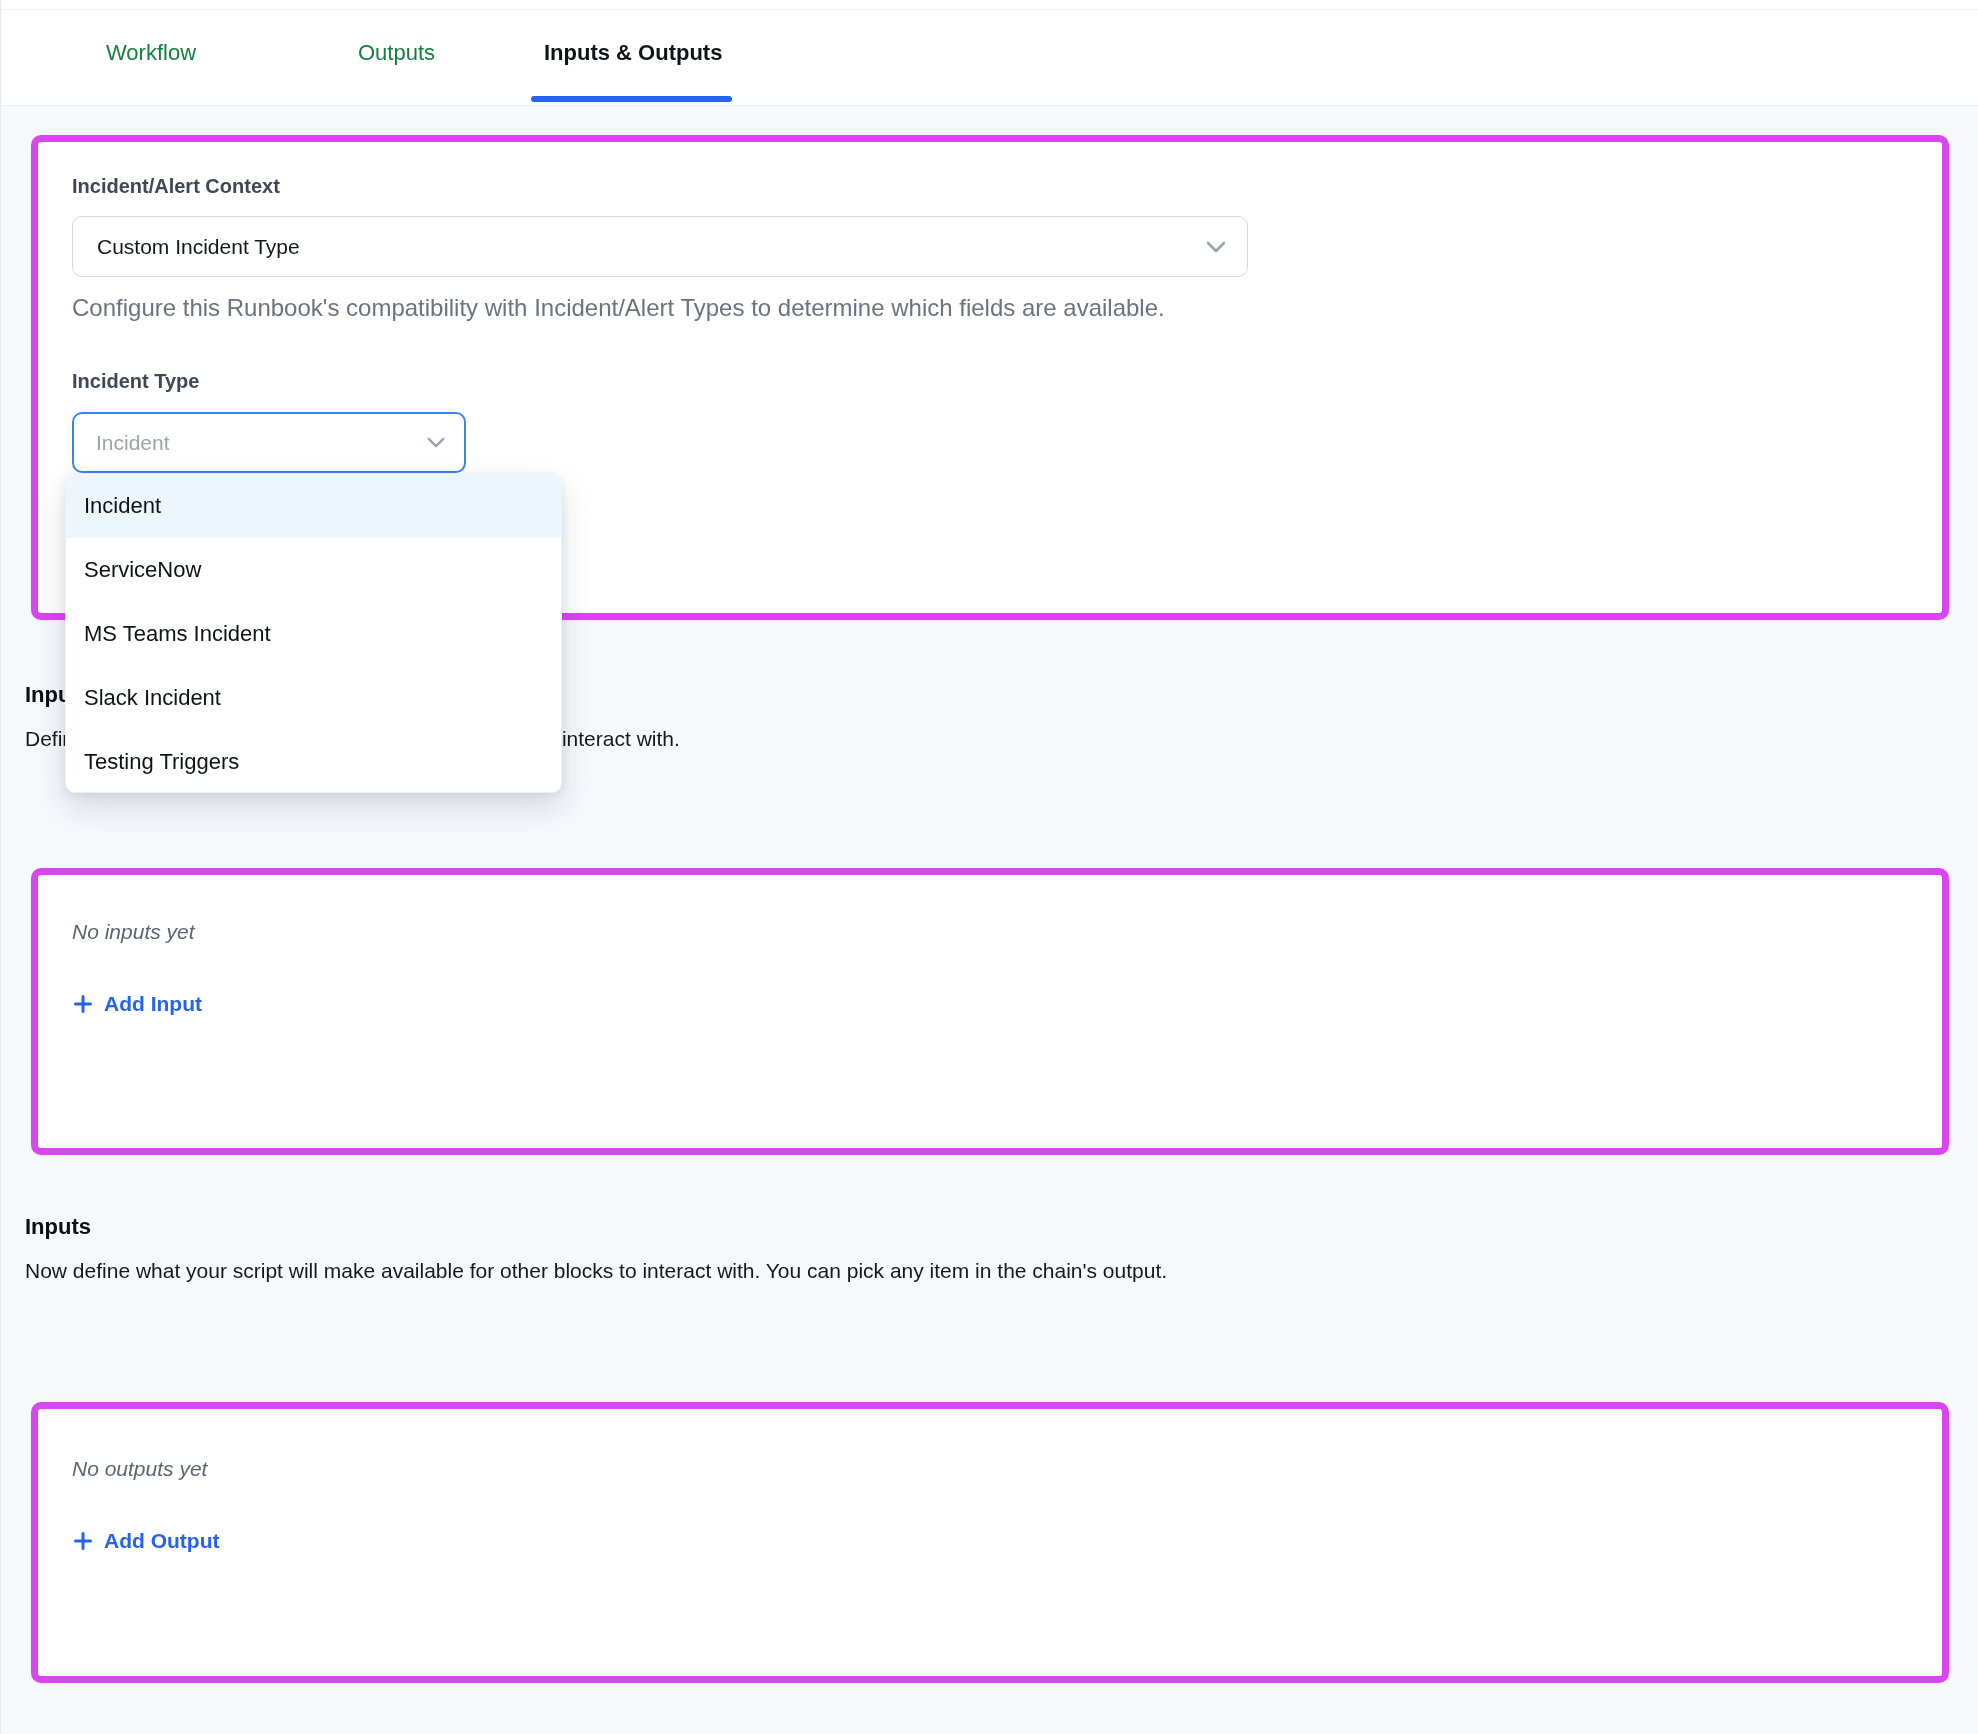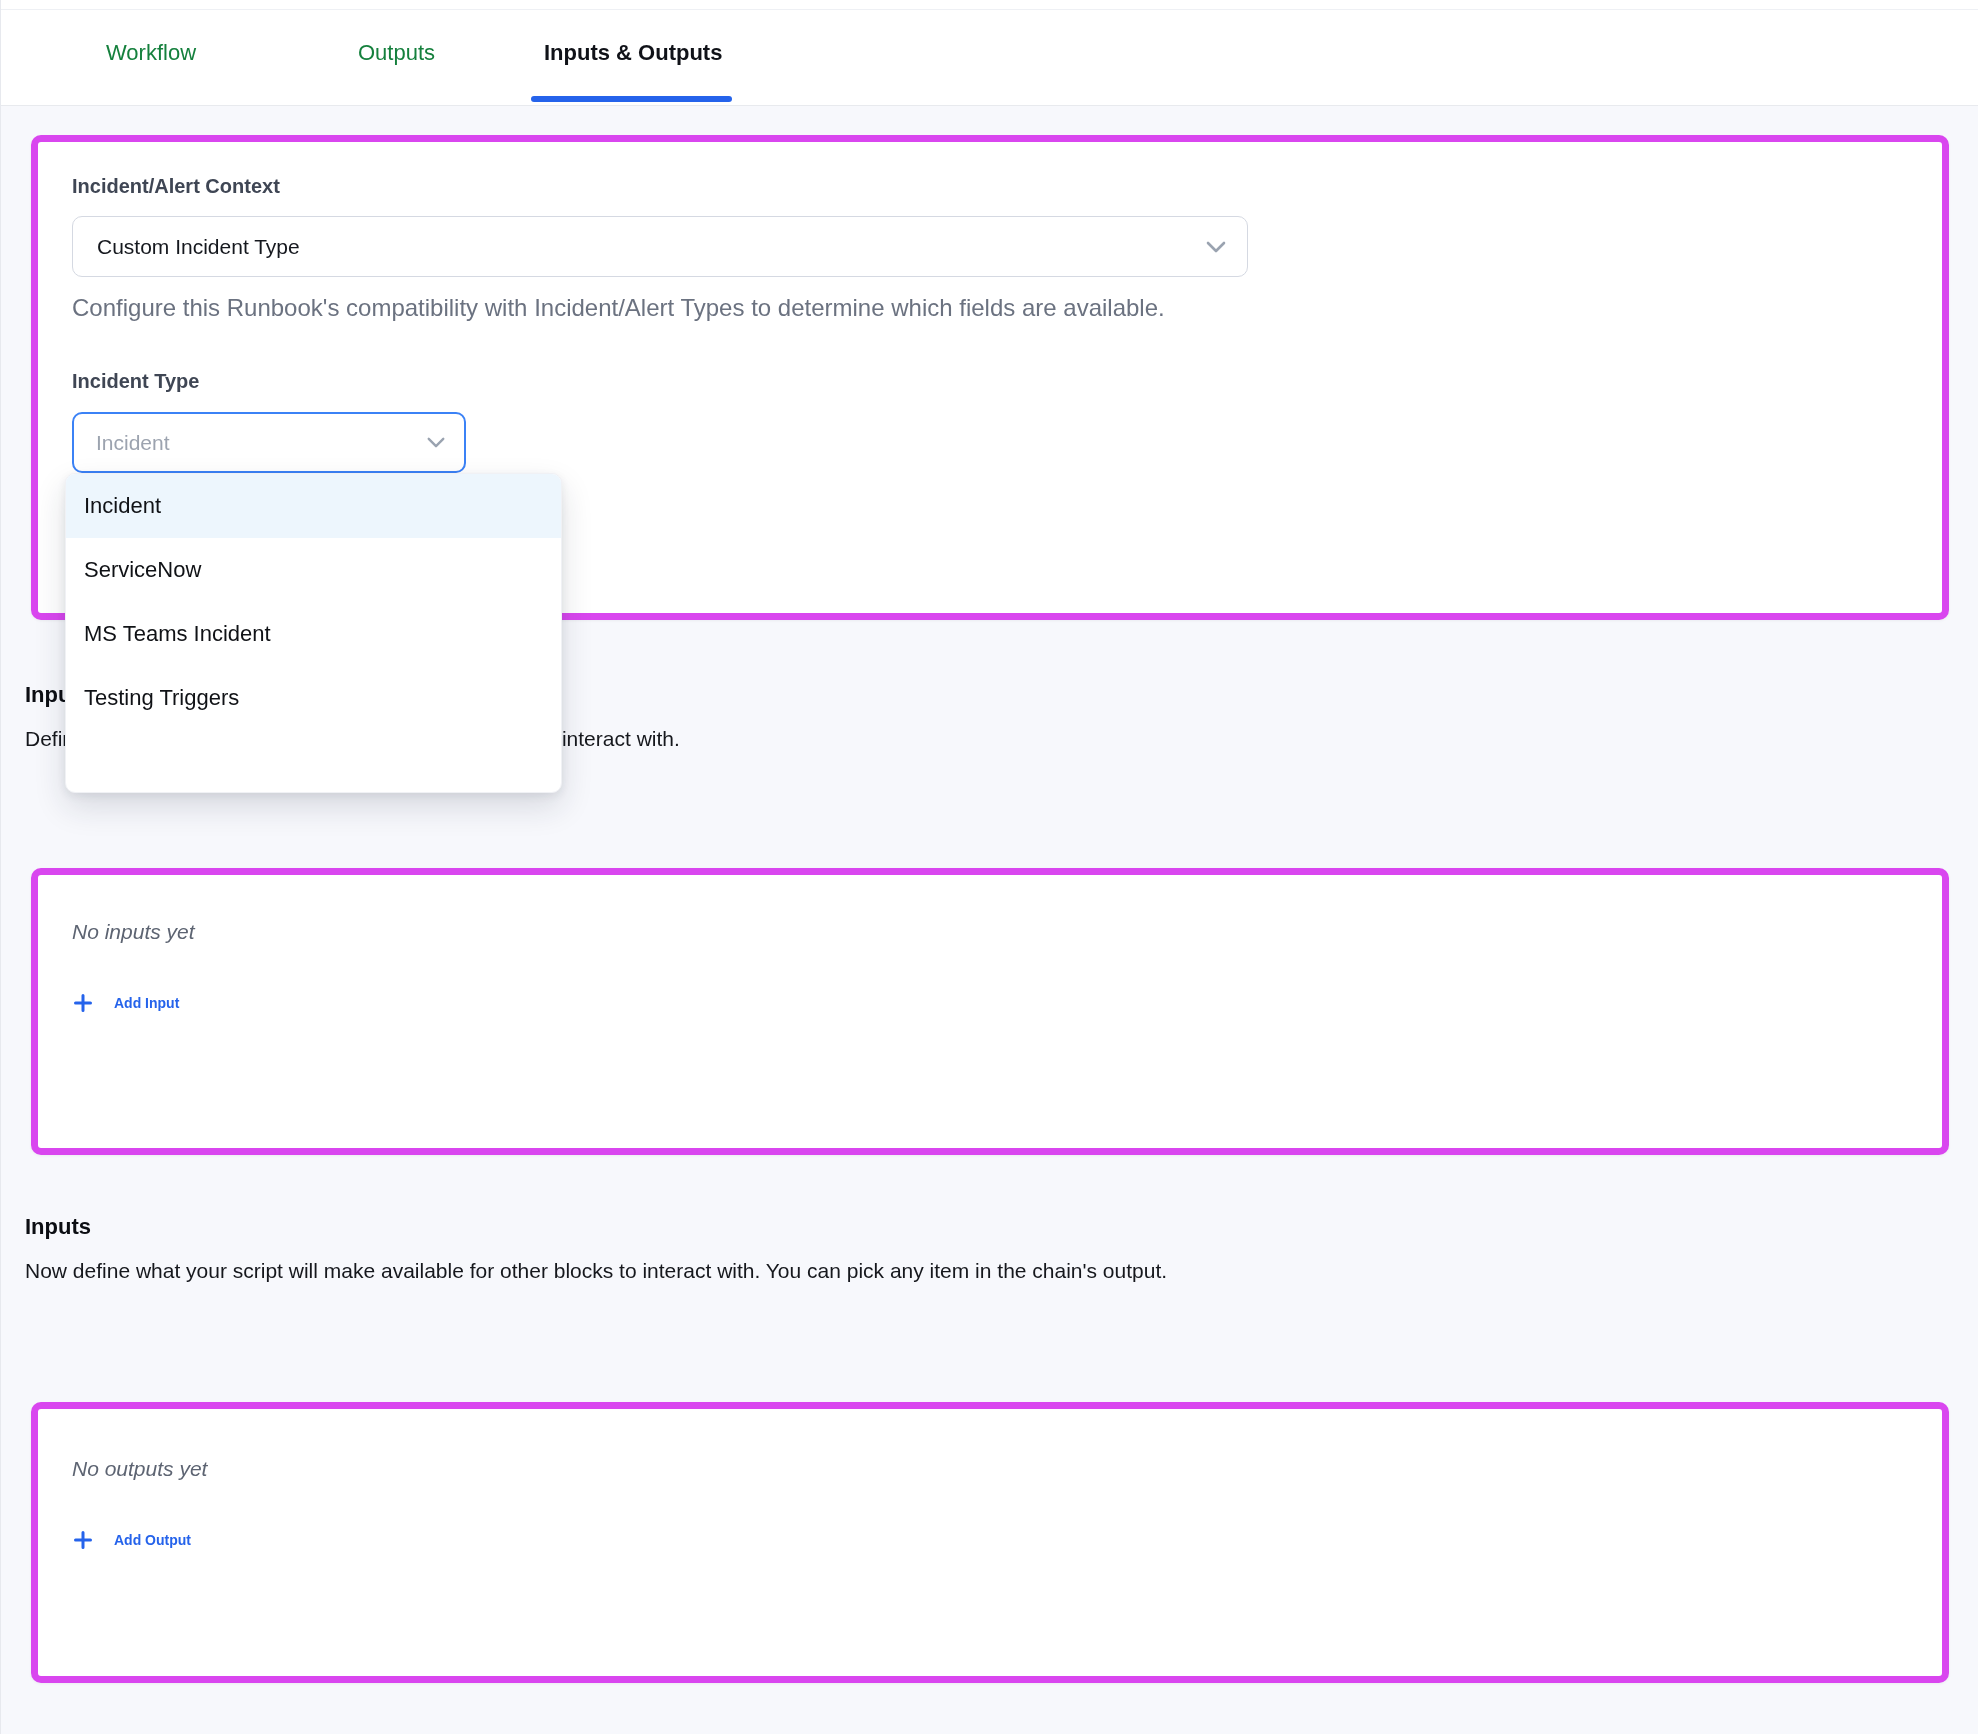--- a/index.html
+++ b/index.html
@@ -75,24 +75,24 @@
   .desc-inputs{top:727px;}
   .desc-outputs{top:1259px;}
   
   .empty-text{
     position:absolute;left:34px;margin:0;
     font-style:italic;font-size:21px;color:#5d6472;
   }
   .card-inputs .empty-text{top:45px;}
   .card-outputs .empty-text{top:48px;}
   .add-link{
-    position:absolute;left:28px;display:flex;align-items:center;gap:20px;
+    position:absolute;left:28px;display:flex;align-items:center;gap:10px;
     background:none;border:none;padding:4px 6px;cursor:pointer;
     font-family:"Liberation Sans", sans-serif;
-    font-size:14px;font-weight:700;color:#2563eb;
+    font-size:21px;font-weight:700;color:#2563eb;
   }
   .card-inputs .add-link{top:113px;}
   .card-outputs .add-link{top:116px;}
   .plus-icon{display:block;}
   
   .dropdown-menu{
     position:absolute;left:64px;top:473px;width:497px;height:320px;
     background:#ffffff;border-radius:10px;z-index:20;overflow:hidden;
     box-shadow:0 14px 32px rgba(25,32,56,0.14), 0 3px 9px rgba(25,32,56,0.08);
     border:1px solid #f0f1f5;box-sizing:border-box;
@@ -165,14 +165,15 @@
       <path d="M11 3.5v15M3.5 11h15" fill="none" stroke="#2563eb" stroke-width="3" stroke-linecap="round"></path>
     </svg>
     <span>Add Output</span>
   </button>
 </section>
 
 <div class="dropdown-menu">
   <div class="menu-option selected">Incident</div>
   <div class="menu-option">ServiceNow</div>
   <div class="menu-option">MS Teams Incident</div>
+  <div class="menu-option">Slack Incident</div>
   <div class="menu-option">Testing Triggers</div>
 </div>
 
 </body></html>

